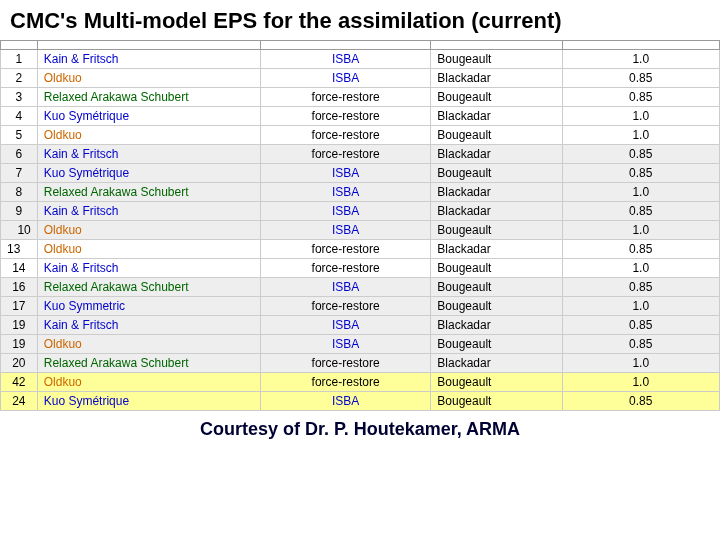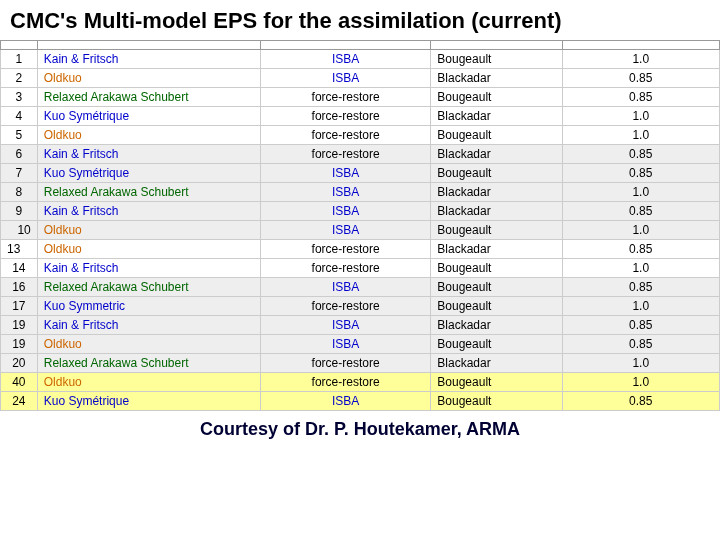--- a/index.html
+++ b/index.html
@@ -180,21 +180,21 @@
         <td style="text-align: center;">0.85</td>
       </tr>
       <tr style="background: rgb(238, 238, 238);">
         <td style="text-align: center;">20</td>
         <td style="color: rgb(0, 102, 0);">Relaxed Arakawa Schubert</td>
         <td style="color: rgb(0, 0, 0); text-align: center;">force-restore</td>
         <td style="color: rgb(0, 0, 0);">Blackadar</td>
         <td style="text-align: center;">1.0</td>
       </tr>
       <tr style="background: rgb(255, 255, 153);">
-        <td style="text-align: center;">40</td>
+        <td style="text-align: center;">42</td>
         <td style="color: rgb(204, 102, 0);">Oldkuo</td>
         <td style="color: rgb(0, 0, 0); text-align: center;">force-restore</td>
         <td style="color: rgb(0, 0, 0);">Bougeault</td>
         <td style="text-align: center;">1.0</td>
       </tr>
       <tr style="background: rgb(255, 255, 153);">
         <td style="text-align: center;">24</td>
         <td style="color: rgb(0, 0, 204);">Kuo Symétrique</td>
         <td style="color: rgb(0, 0, 204); text-align: center;">ISBA</td>
         <td style="color: rgb(0, 0, 0);">Bougeault</td>

